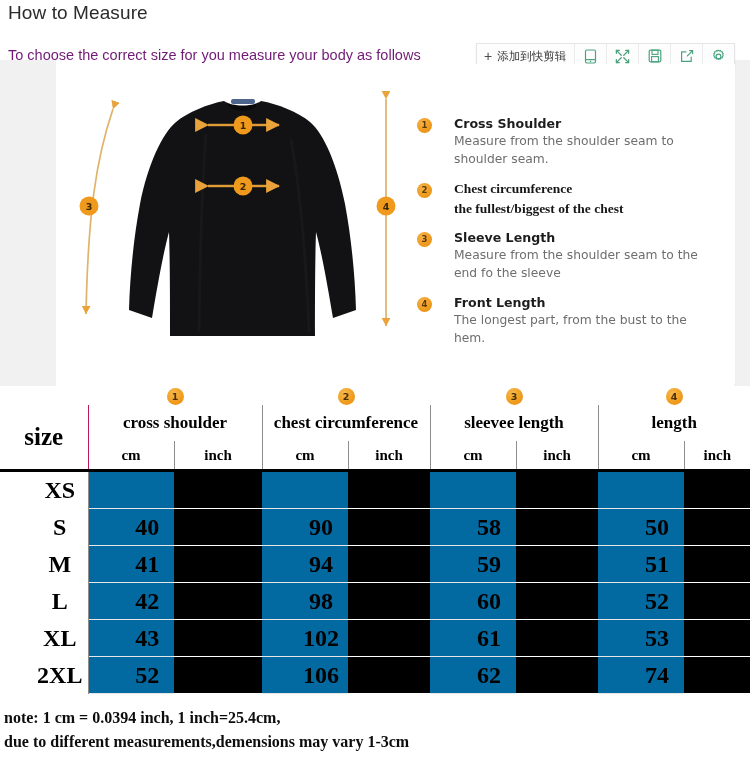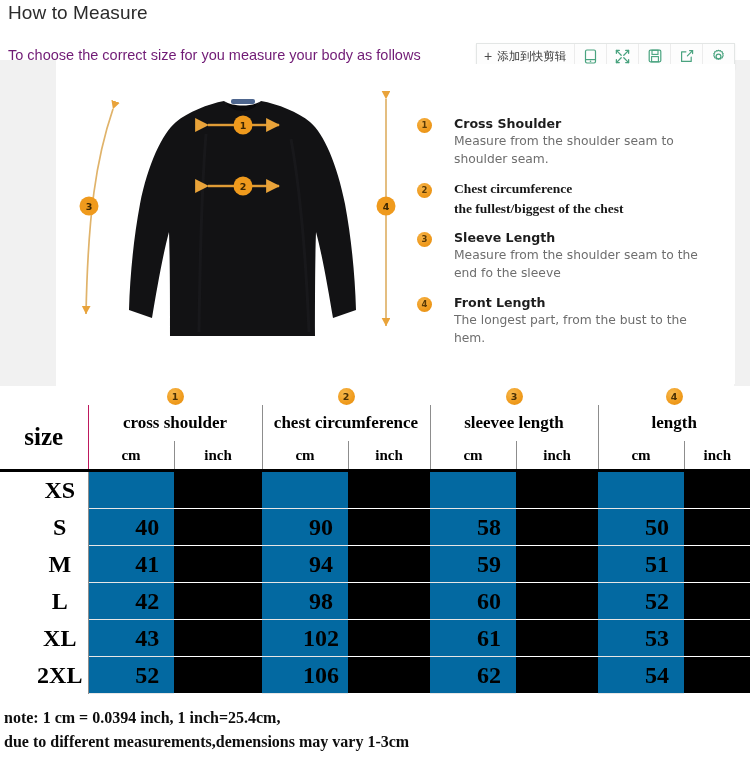--- a/index.html
+++ b/index.html
@@ -547,21 +547,21 @@
         </tr>
 
         <tr class="data-row">
           <td class="size-cell">2XL</td>
           <td class="cm">52</td>
           <td class="inch">17.3</td>
           <td class="cm">106</td>
           <td class="inch">41.7</td>
           <td class="cm">62</td>
           <td class="inch">24.4</td>
-          <td class="cm">54</td>
+          <td class="cm">74</td>
           <td class="inch">21.3</td>
         </tr>
 
       </tbody>
     </table>
   </div>
 
   <div class="note">
     <div>note: 1 cm = 0.0394 inch, 1 inch=25.4cm,</div>
     <div>due to different measurements,demensions may vary 1-3cm</div>

